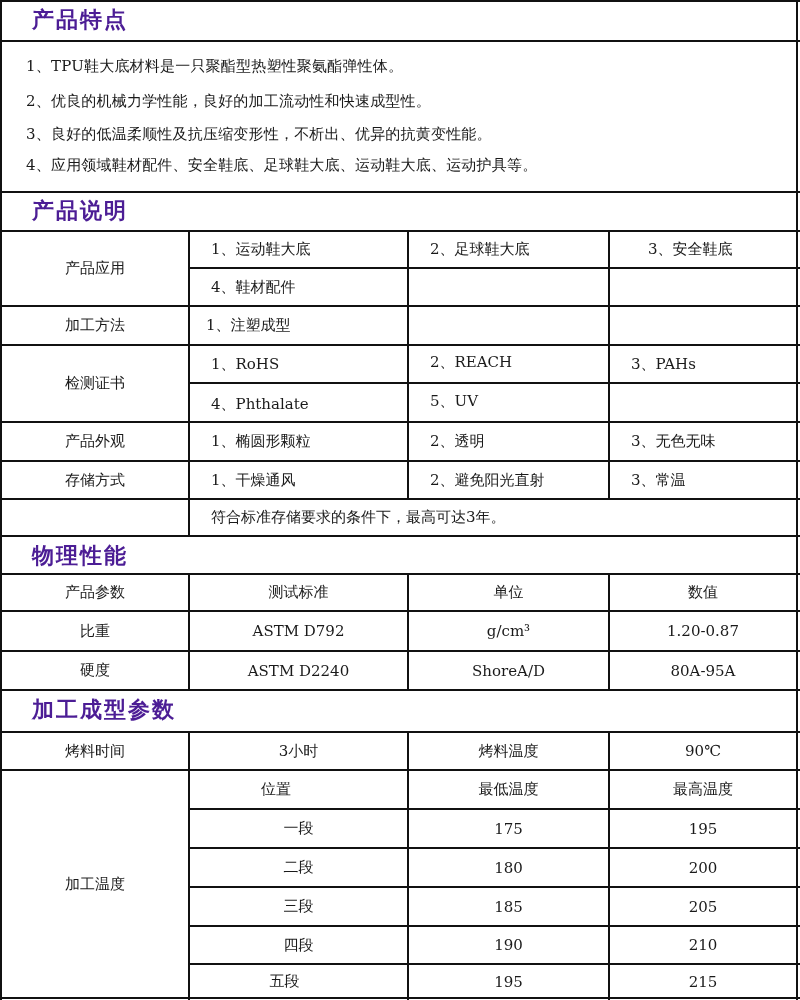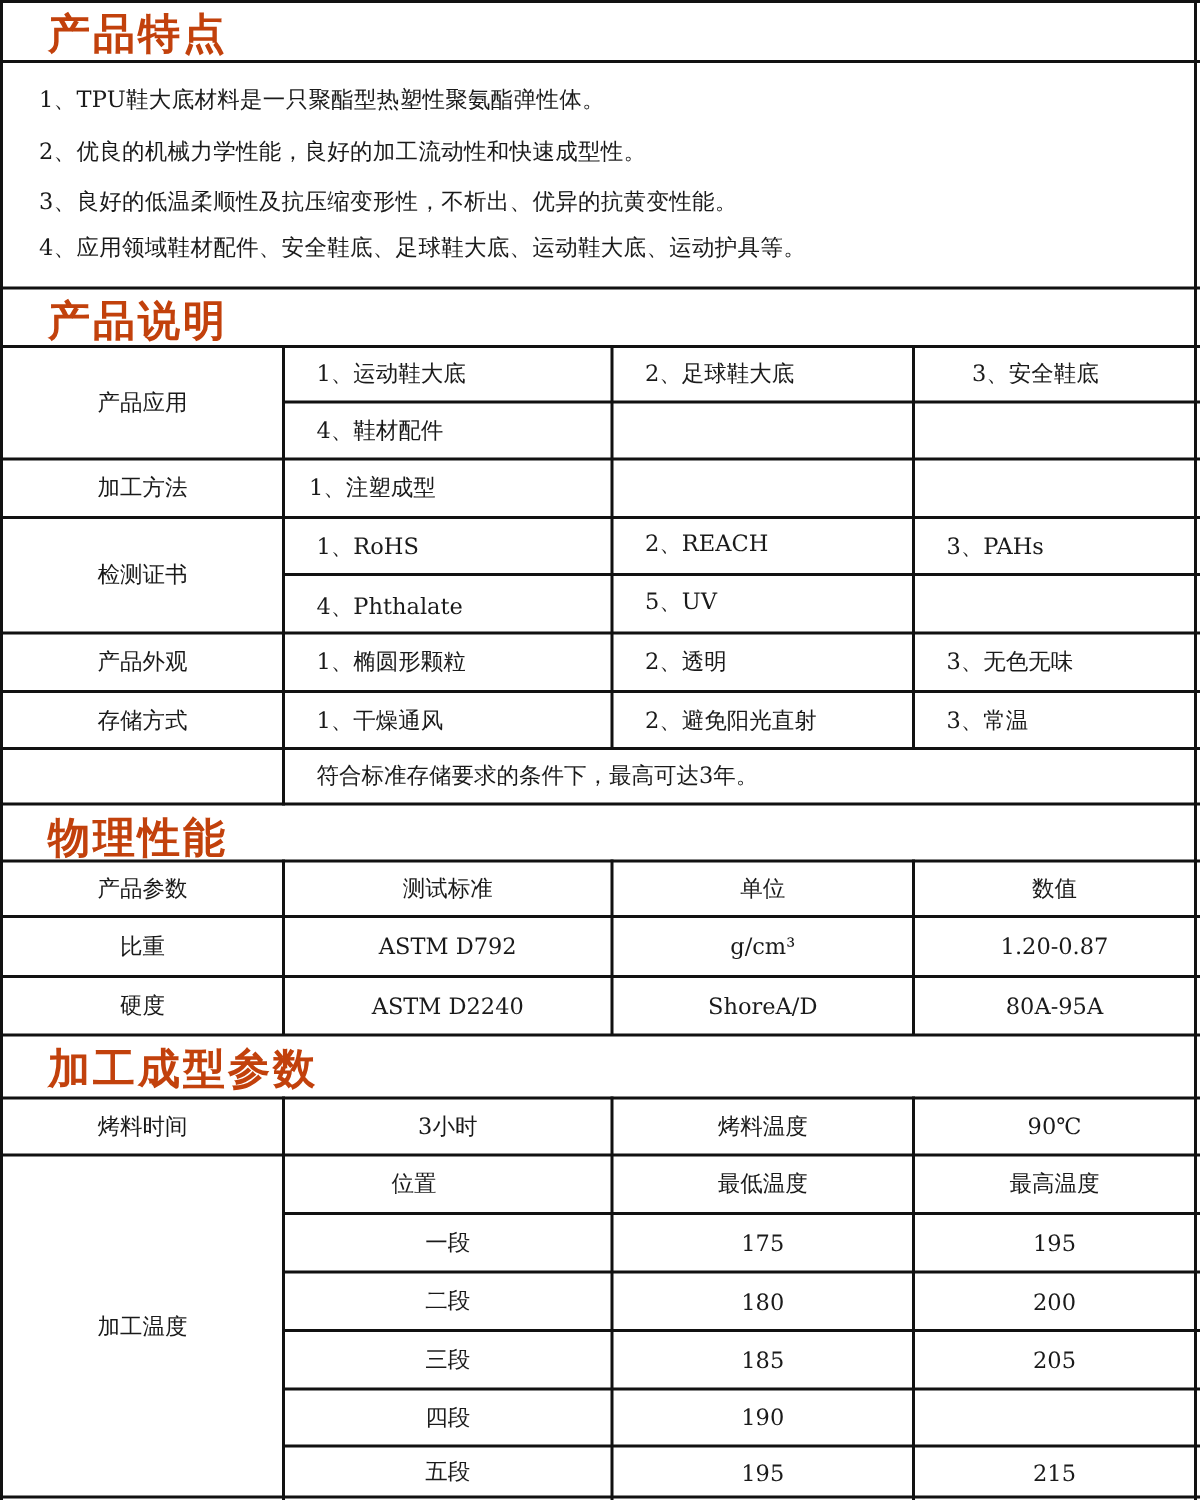--- a/index.html
+++ b/index.html
@@ -1,21 +1,21 @@
 <!DOCTYPE html>
 <html><head>
 <meta charset="utf-8">
 <style>
   * { box-sizing: border-box; margin: 0; padding: 0; }
   html, body { width: 800px; height: 1000px; background: #ffffff; overflow: hidden; }
   body { font-family: "DejaVu Serif", "Liberation Serif", serif; color: #1a1a1a; position: relative; }
   .sheet { position: absolute; left: 0; top: 0; width: 800px; height: 1000px; }
   .hline { position: absolute; height: 2px; background: #111; }
   .vline { position: absolute; width: 2px; background: #111; }
-  .sec-title { position: absolute; left: 32px; font-family: "DejaVu Sans", "Liberation Sans", sans-serif; font-weight: bold; font-size: 28px; color: #c2410c; letter-spacing: 2px; line-height: 1; }
+  .sec-title { position: absolute; left: 32px; font-family: "DejaVu Sans", "Liberation Sans", sans-serif; font-weight: bold; font-size: 22px; color: #4c1d95; letter-spacing: 2px; line-height: 1; }
   .feat { position: absolute; left: 26px; font-size: 15px; line-height: 1; white-space: nowrap; letter-spacing: 0.2px; }
   .cell { position: absolute; display: flex; align-items: center; font-size: 15px; white-space: nowrap; }
   .cell.c { justify-content: center; }
   .cell.l { justify-content: flex-start; padding-left: 21px; }
 </style>
 </head>
 <body>
 
 <div class="sheet">
 
@@ -93,21 +93,21 @@
   <div class="cell c" style="left:2px;top:612px;width:186px;height:38px;">比重</div>
   <div class="cell c" style="left:190px;top:612px;width:217px;height:38px;">ASTM D792</div>
   <div class="cell c" style="left:409px;top:612px;width:199px;height:38px;">g/cm³</div>
   <div class="cell c" style="left:610px;top:612px;width:186px;height:38px;">1.20-0.87</div>
 
   <div class="cell c" style="left:2px;top:652px;width:186px;height:37px;">硬度</div>
   <div class="cell c" style="left:190px;top:652px;width:217px;height:37px;">ASTM D2240</div>
   <div class="cell c" style="left:409px;top:652px;width:199px;height:37px;">ShoreA/D</div>
   <div class="cell c" style="left:610px;top:652px;width:186px;height:37px;">80A-95A</div>
 
-  <div class="sec-title" style="top:699px;">加工成型参数</div>
+  <div class="sec-title" style="top:699px;font-family:Liberation Serif, serif;">加工成型参数</div>
   <div class="hline" style="left:0;top:731px;width:800px;"></div>
   <div class="hline" style="left:0;top:769px;width:800px;"></div>
   <div class="hline" style="left:189px;top:808px;width:611px;"></div>
   <div class="hline" style="left:189px;top:847px;width:611px;"></div>
   <div class="hline" style="left:189px;top:886px;width:611px;"></div>
   <div class="hline" style="left:189px;top:925px;width:611px;"></div>
   <div class="hline" style="left:189px;top:963px;width:611px;"></div>
   <div class="vline" style="left:188px;top:731px;height:269px;"></div>
   <div class="vline" style="left:407px;top:731px;height:269px;"></div>
   <div class="vline" style="left:608px;top:731px;height:269px;"></div>
@@ -130,17 +130,18 @@
   <div class="cell c" style="left:190px;top:849px;width:217px;height:37px;">二段</div>
   <div class="cell c" style="left:409px;top:849px;width:199px;height:37px;text-align:right;">180</div>
   <div class="cell c" style="left:610px;top:849px;width:186px;height:37px;">200</div>
 
   <div class="cell c" style="left:190px;top:888px;width:217px;height:37px;">三段</div>
   <div class="cell c" style="left:409px;top:888px;width:199px;height:37px;">185</div>
   <div class="cell c" style="left:610px;top:888px;width:186px;height:37px;">205</div>
 
   <div class="cell c" style="left:190px;top:927px;width:217px;height:36px;">四段</div>
   <div class="cell c" style="left:409px;top:927px;width:199px;height:36px;">190</div>
+  <div class="cell c" style="left:610px;top:927px;width:186px;height:36px;">210</div>
 
-  <div class="cell c" style="left:190px;top:965px;width:217px;height:33px;border-radius:16px;">五段</div>
+  <div class="cell c" style="left:176px;top:965px;width:217px;height:33px;border-radius:16px;">五段</div>
   <div class="cell c" style="left:409px;top:965px;width:199px;height:33px;">195</div>
   <div class="cell c" style="left:610px;top:965px;width:186px;height:33px;">215</div>
 </div>
 
 </body></html>

